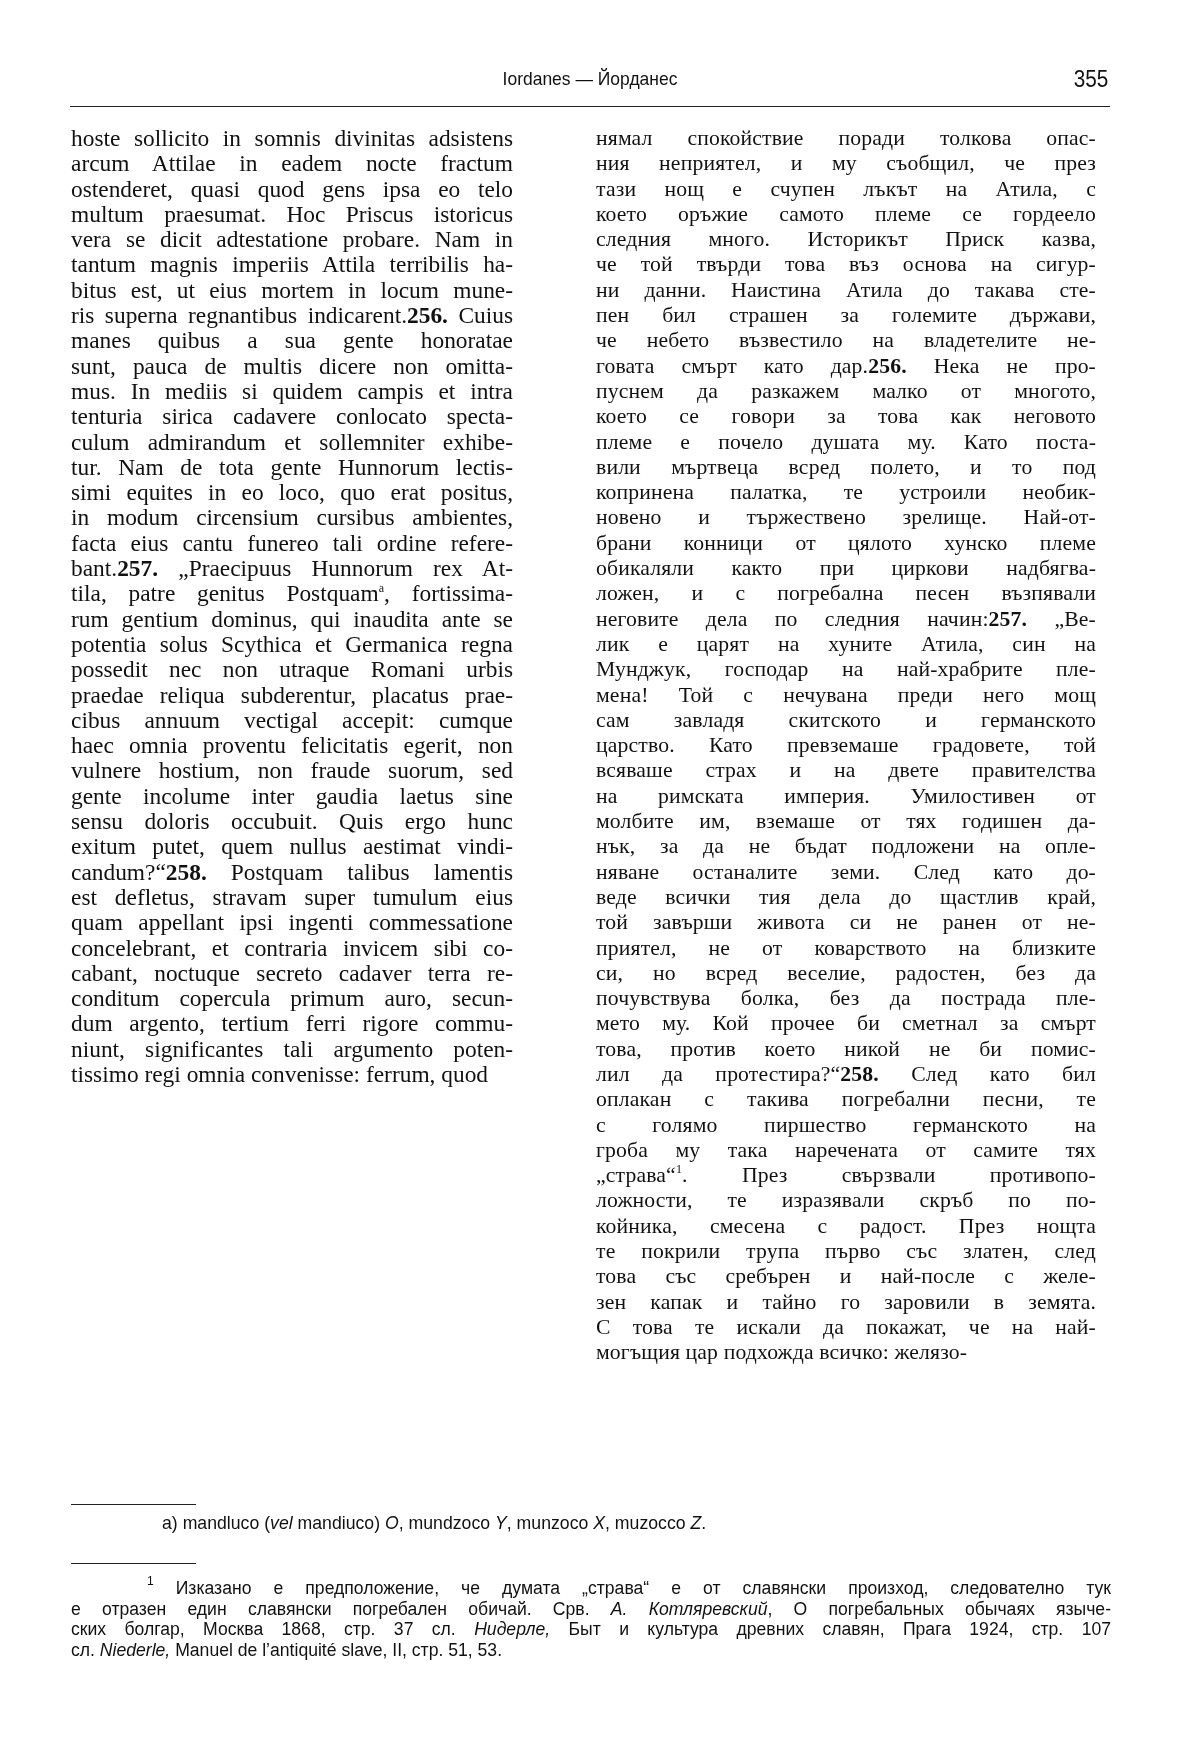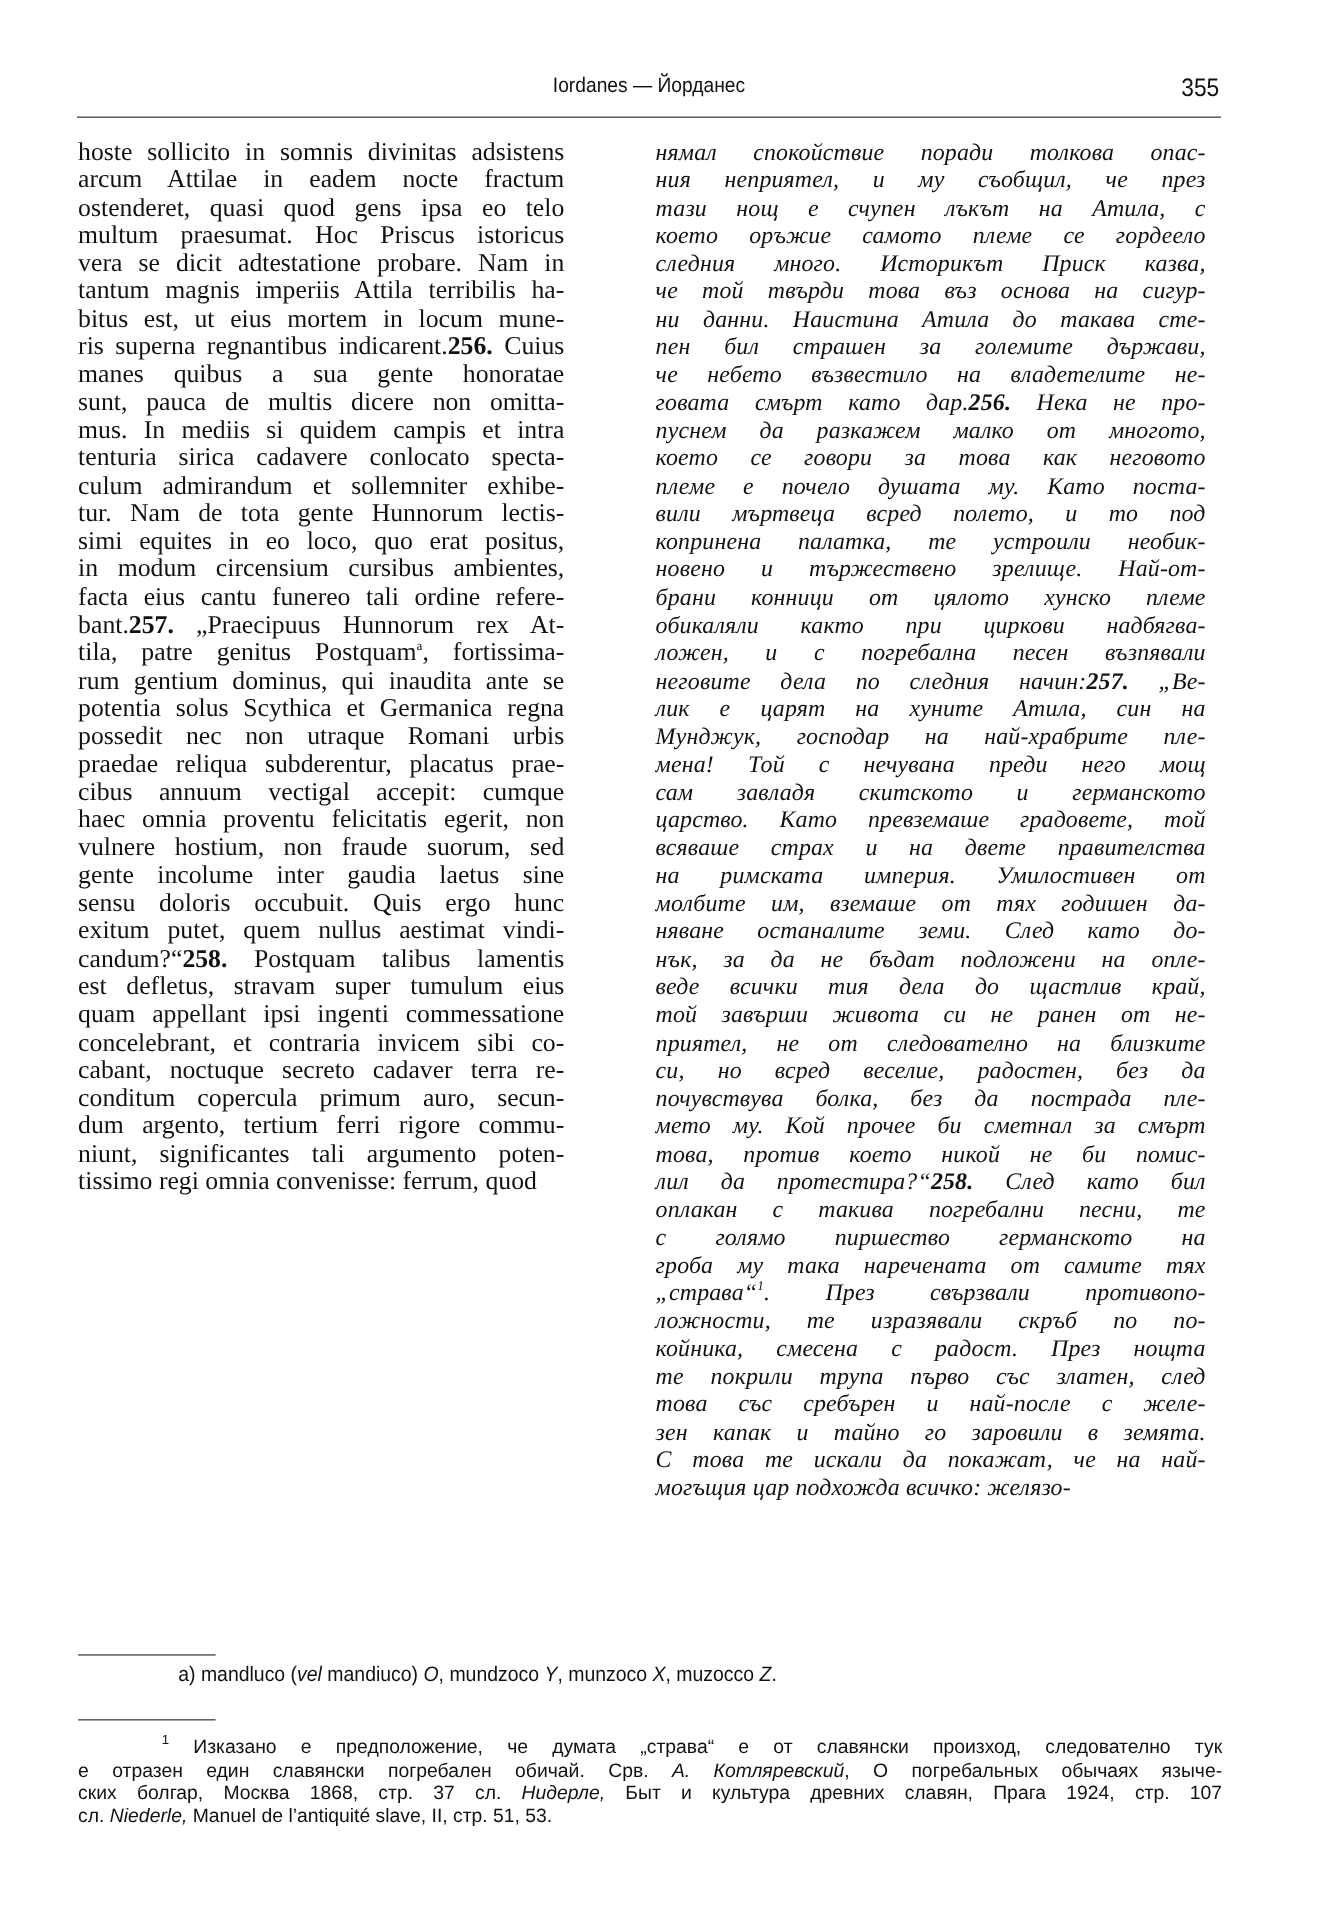--- a/index.html
+++ b/index.html
@@ -25,21 +25,21 @@
   .col {
     position: absolute; top: 126px; font-size: 23.4px; line-height: 25.3px;
   }
   .col-left { left: 71px; width: 442px; }
   .col-right { left: 596px; width: 500px; }
   .line {
     display: block; white-space: nowrap; text-align: justify; text-align-last: justify;
     height: 25.3px;
   }
   .line.last { text-align-last: left; }
-  .col-right .line { font-size: 21.7px; letter-spacing: 0.15px; font-style: italic; }
+  .col-right .line { font-size: 21.7px; letter-spacing: 0.15px; }
   b.secnum { font-weight: bold; }
   sup { font-size: 12px; vertical-align: 9px; line-height: 0; }
   .fn-rule {
     position: absolute; left: 71px; width: 125px; height: 0; border-top: 1.2px solid #222;
   }
   .fn-a {
     position: absolute; left: 162px; top: 1512px; font-size: 19px;
     font-family: "Liberation Sans", sans-serif; transform: scaleX(0.93); transform-origin: left;
     white-space: nowrap;
   }
@@ -122,25 +122,25 @@
     <span class="line"><span>ложен, и с погребална песен възпявали</span></span>
     <span class="line"><span>неговите дела по следния начин:</span><b class="secnum">257.</b><span> „Ве-</span></span>
     <span class="line"><span>лик е царят на хуните Атила, син на</span></span>
     <span class="line"><span>Мунджук, господар на най-храбрите пле-</span></span>
     <span class="line"><span>мена! Той с нечувана преди него мощ</span></span>
     <span class="line"><span>сам завладя скитското и германското</span></span>
     <span class="line"><span>царство. Като превземаше градовете, той</span></span>
     <span class="line"><span>всяваше страх и на двете правителства</span></span>
     <span class="line"><span>на римската империя. Умилостивен от</span></span>
     <span class="line"><span>молбите им, вземаше от тях годишен да-</span></span>
+    <span class="line"><span>нък, за да не бъдат подложени на опле-</span></span>
     <span class="line"><span>няване останалите земи. След като до-</span></span>
-    <span class="line"><span>нък, за да не бъдат подложени на опле-</span></span>
     <span class="line"><span>веде всички тия дела до щастлив край,</span></span>
     <span class="line"><span>той завърши живота си не ранен от не-</span></span>
-    <span class="line"><span>приятел, не от следователно на близките</span></span>
+    <span class="line"><span>приятел, не от коварството на близките</span></span>
     <span class="line"><span>си, но всред веселие, радостен, без да</span></span>
     <span class="line"><span>почувствува болка, без да пострада пле-</span></span>
     <span class="line"><span>мето му. Кой прочее би сметнал за смърт</span></span>
     <span class="line"><span>това, против което никой не би помис-</span></span>
     <span class="line"><span>лил да протестира?“</span><b class="secnum">258.</b><span> След като бил</span></span>
     <span class="line"><span>оплакан с такива погребални песни, те</span></span>
     <span class="line"><span>с голямо пиршество германското на</span></span>
     <span class="line"><span>гроба му така наречената от самите тях</span></span>
     <span class="line"><span>„страва“</span><sup>1</sup><span>. През свързвали противопо-</span></span>
     <span class="line"><span>ложности, те изразявали скръб по по-</span></span>

